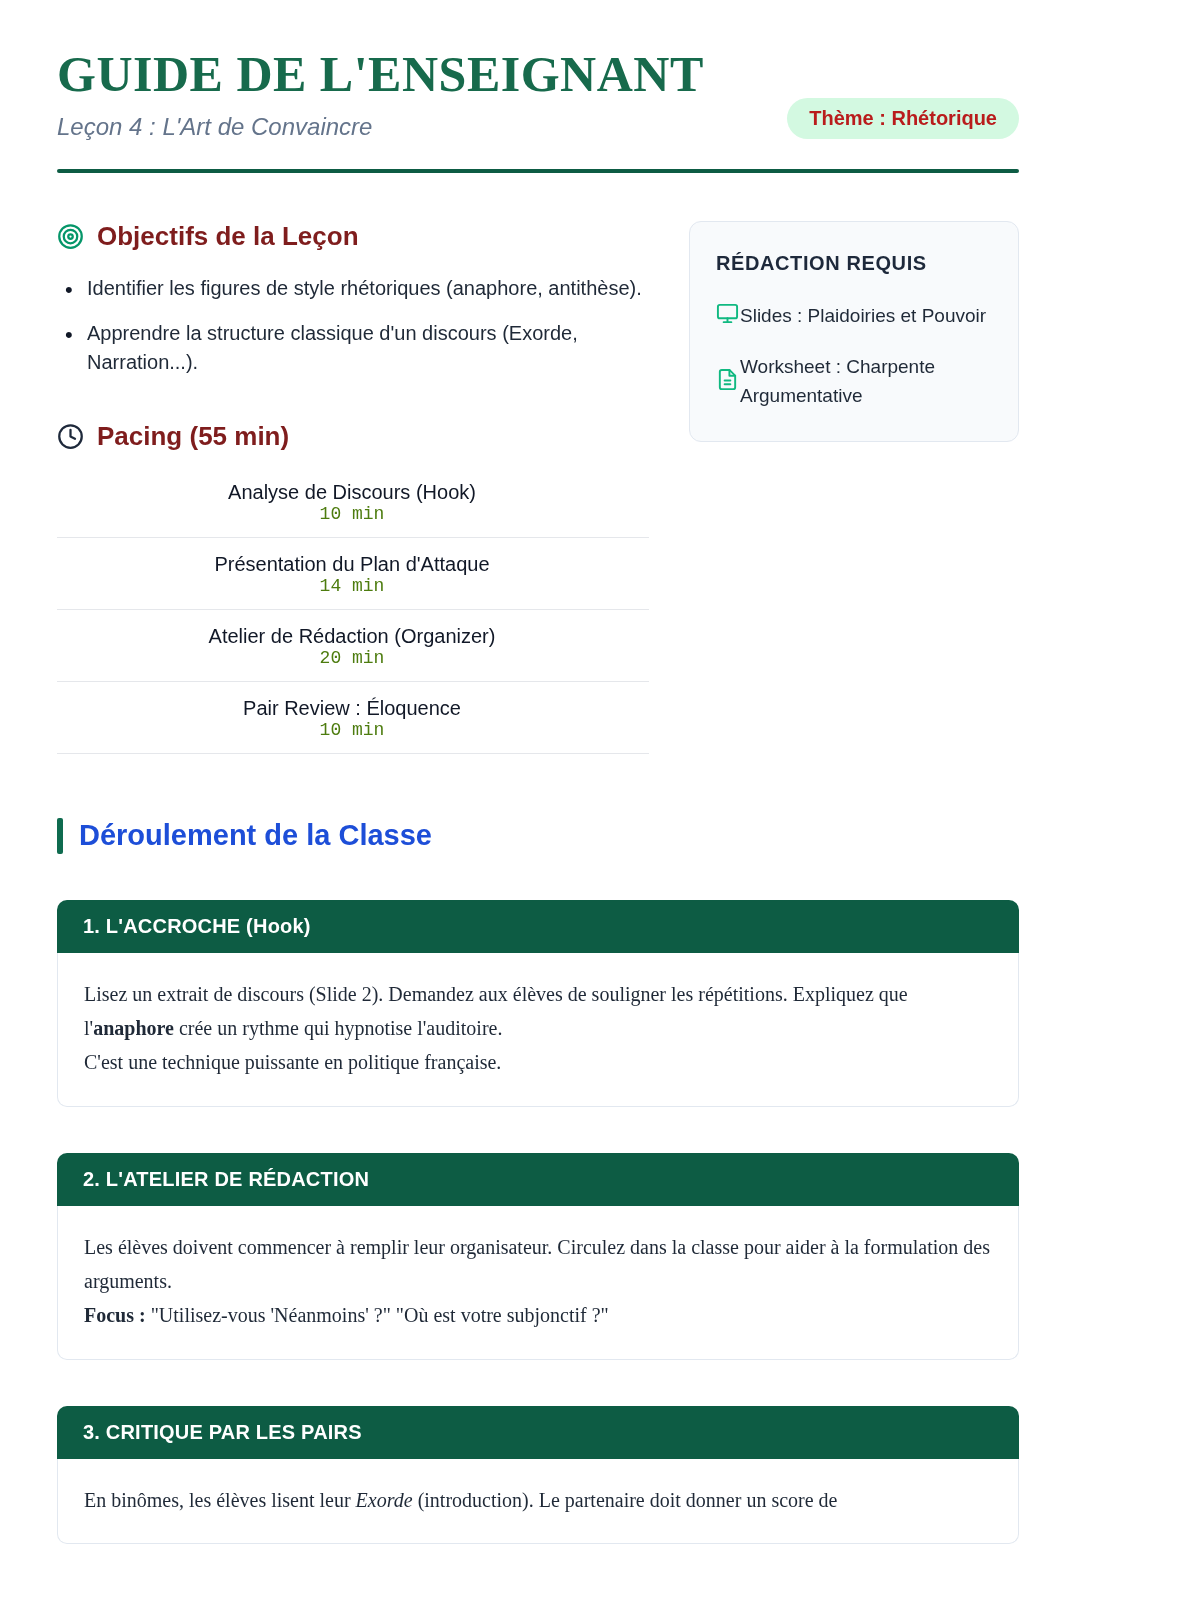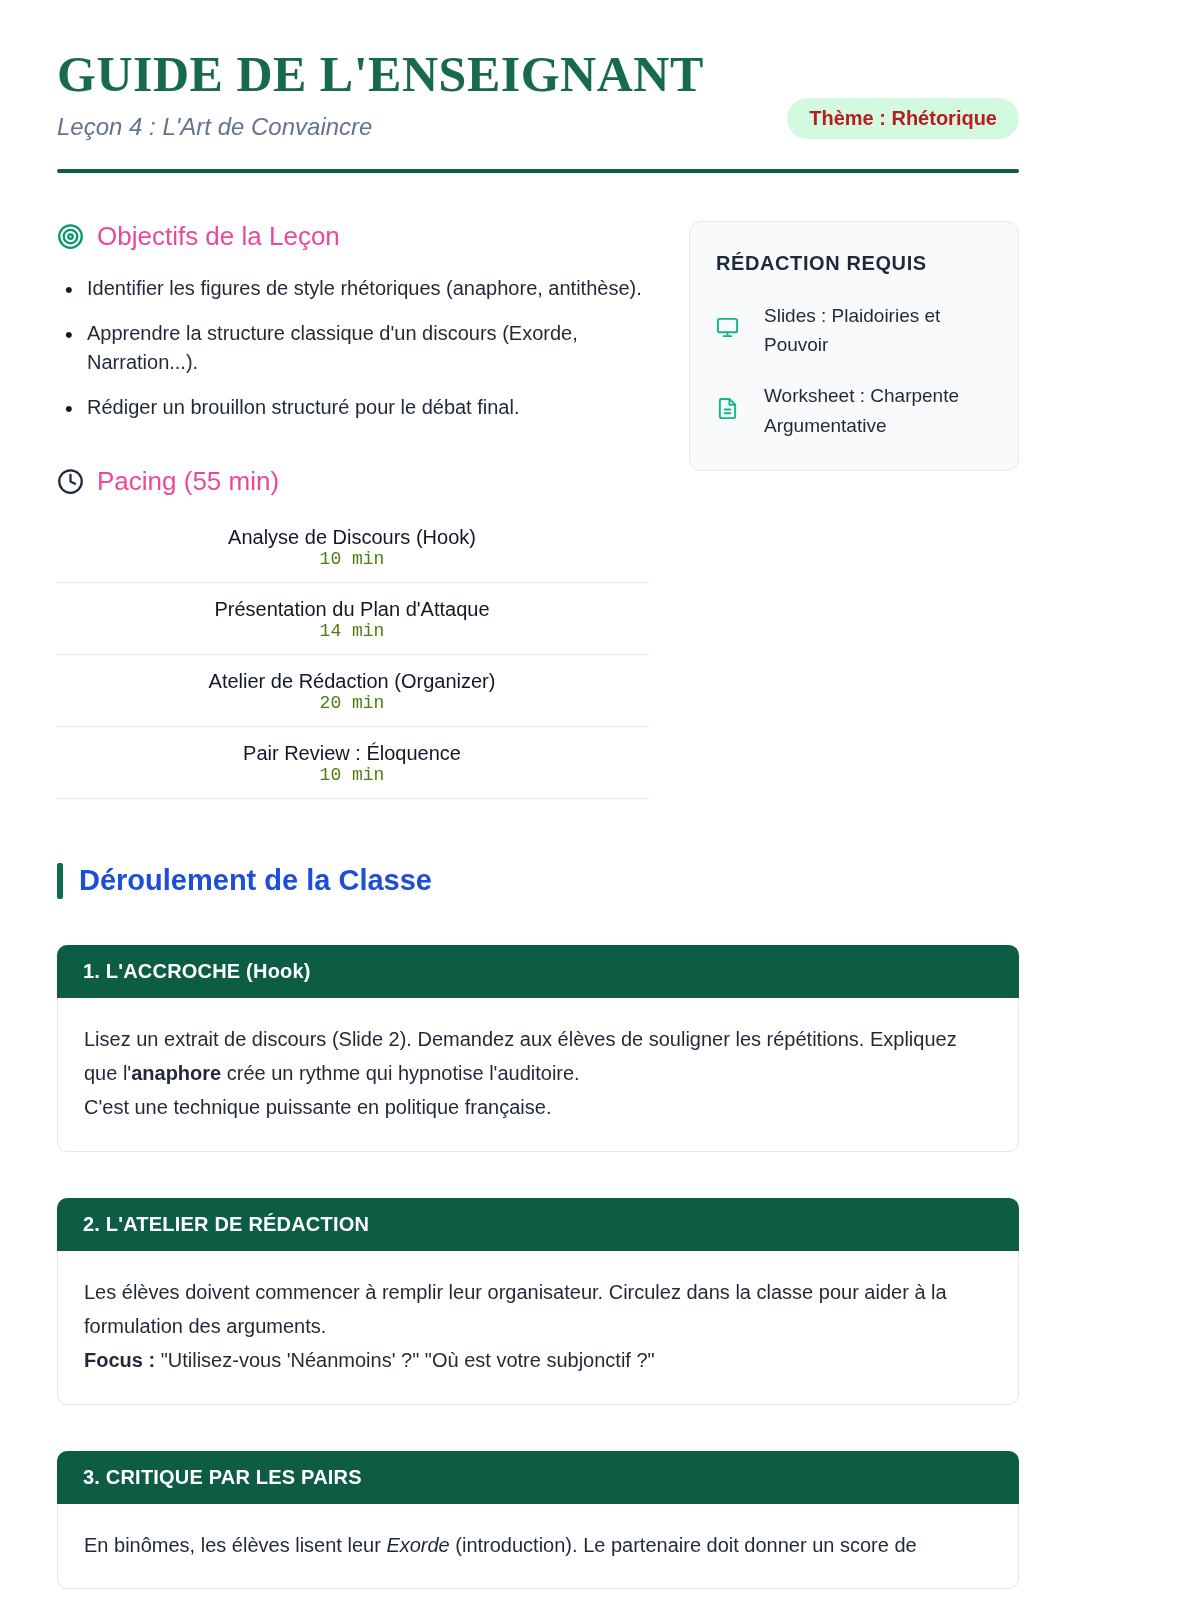--- a/index.html
+++ b/index.html
@@ -27,21 +27,21 @@
   }
   .top-rule { height: 4px; background: #0d5c44; margin-top: 28px; border-radius: 2px; }
 
   
   .main-row { display: flex; gap: 40px; margin-top: 48px; }
   .left-col { flex: 1; min-width: 0; }
   .right-col { width: 330px; flex: 0 0 330px; }
 
   .section-heading {
     display: flex; align-items: center; gap: 13px;
-    font-size: 26px; font-weight: 400; color: #ec4899;
+    font-size: 26px; font-weight: 700; color: #7f1d1d;
   }
   .section-heading svg { display: block; }
 
   .objectives-list { list-style: none; margin-top: 22px; }
   .objectives-list li {
     position: relative; padding-left: 30px; margin-bottom: 16px;
     font-size: 20px; line-height: 1.45; color: #1f2937;
   }
   .objectives-list li::before {
     content: "•"; position: absolute; left: 8px; top: 0;
@@ -62,41 +62,41 @@
 
   
   .materials-card {
     background: #f8fafc; border: 1px solid #e2e8f0; border-radius: 12px;
     padding: 30px 26px; align-self: flex-start;
   }
   .materials-heading {
     font-size: 20px; font-weight: 700; letter-spacing: 0.6px; color: #1e293b;
     margin-bottom: 26px;
   }
-  .material-item { display: flex; align-items: center; gap: 25px; margin-bottom: 22px; }
+  .material-item { display: flex; align-items: center; gap: 1px; margin-bottom: 22px; }
   .material-item:last-child { margin-bottom: 0; }
   .material-item svg { flex: 0 0 auto; }
   .material-label { font-size: 19px; line-height: 1.55; color: #1f2937; }
 
   
   .flow-heading { display: flex; align-items: center; gap: 16px; margin-top: 64px; }
   .flow-bar { width: 6px; height: 36px; background: #0f6b4f; border-radius: 2px; }
   .flow-title { font-size: 29px; font-weight: 700; color: #1d4ed8; }
 
   .activity-card { margin-top: 46px; }
   .activity-card:first-of-type { margin-top: 44px; }
   .card-header {
     background: #0d5c44; color: #ffffff; font-weight: 700; font-size: 20px;
     padding: 15px 26px; border-radius: 10px 10px 0 0; letter-spacing: 0.2px;
   }
   .card-body {
     border: 1px solid #e2e8f0; border-top: none; border-radius: 0 0 10px 10px;
     padding: 24px 26px 26px 26px; font-size: 20px; line-height: 1.72; color: #1f2937;
   }
-  .card-body p { margin: 0; }
+  .card-body p { margin: 0; font-family: Liberation Serif, serif; }
   .card-body b { font-weight: 700; }
   .card-body i { font-style: italic; }
 </style>
 </head>
 <body>
 
 <div class="page">
 
   <div class="header-row">
     <div>
@@ -117,21 +117,20 @@
             <circle cx="12" cy="12" r="10"></circle>
             <circle cx="12" cy="12" r="6"></circle>
             <circle cx="12" cy="12" r="2"></circle>
           </svg>
         </span>
         <span>Objectifs de la Leçon</span>
       </div>
       <ul class="objectives-list">
         <li>Identifier les figures de style rhétoriques (anaphore, antithèse).</li>
         <li>Apprendre la structure classique d'un discours (Exorde, Narration...).</li>
-        <li>Rédiger un brouillon structuré pour le débat final.</li>
       </ul>
 
       <div class="pacing-section">
         <div class="section-heading">
           <span>
             <svg width="27" height="27" viewBox="0 0 24 24" fill="none" stroke="#1e293b" stroke-width="2" stroke-linecap="round" stroke-linejoin="round">
               <circle cx="12" cy="12" r="10"></circle>
               <path d="M12 6v6l4 2"></path>
             </svg>
           </span>

